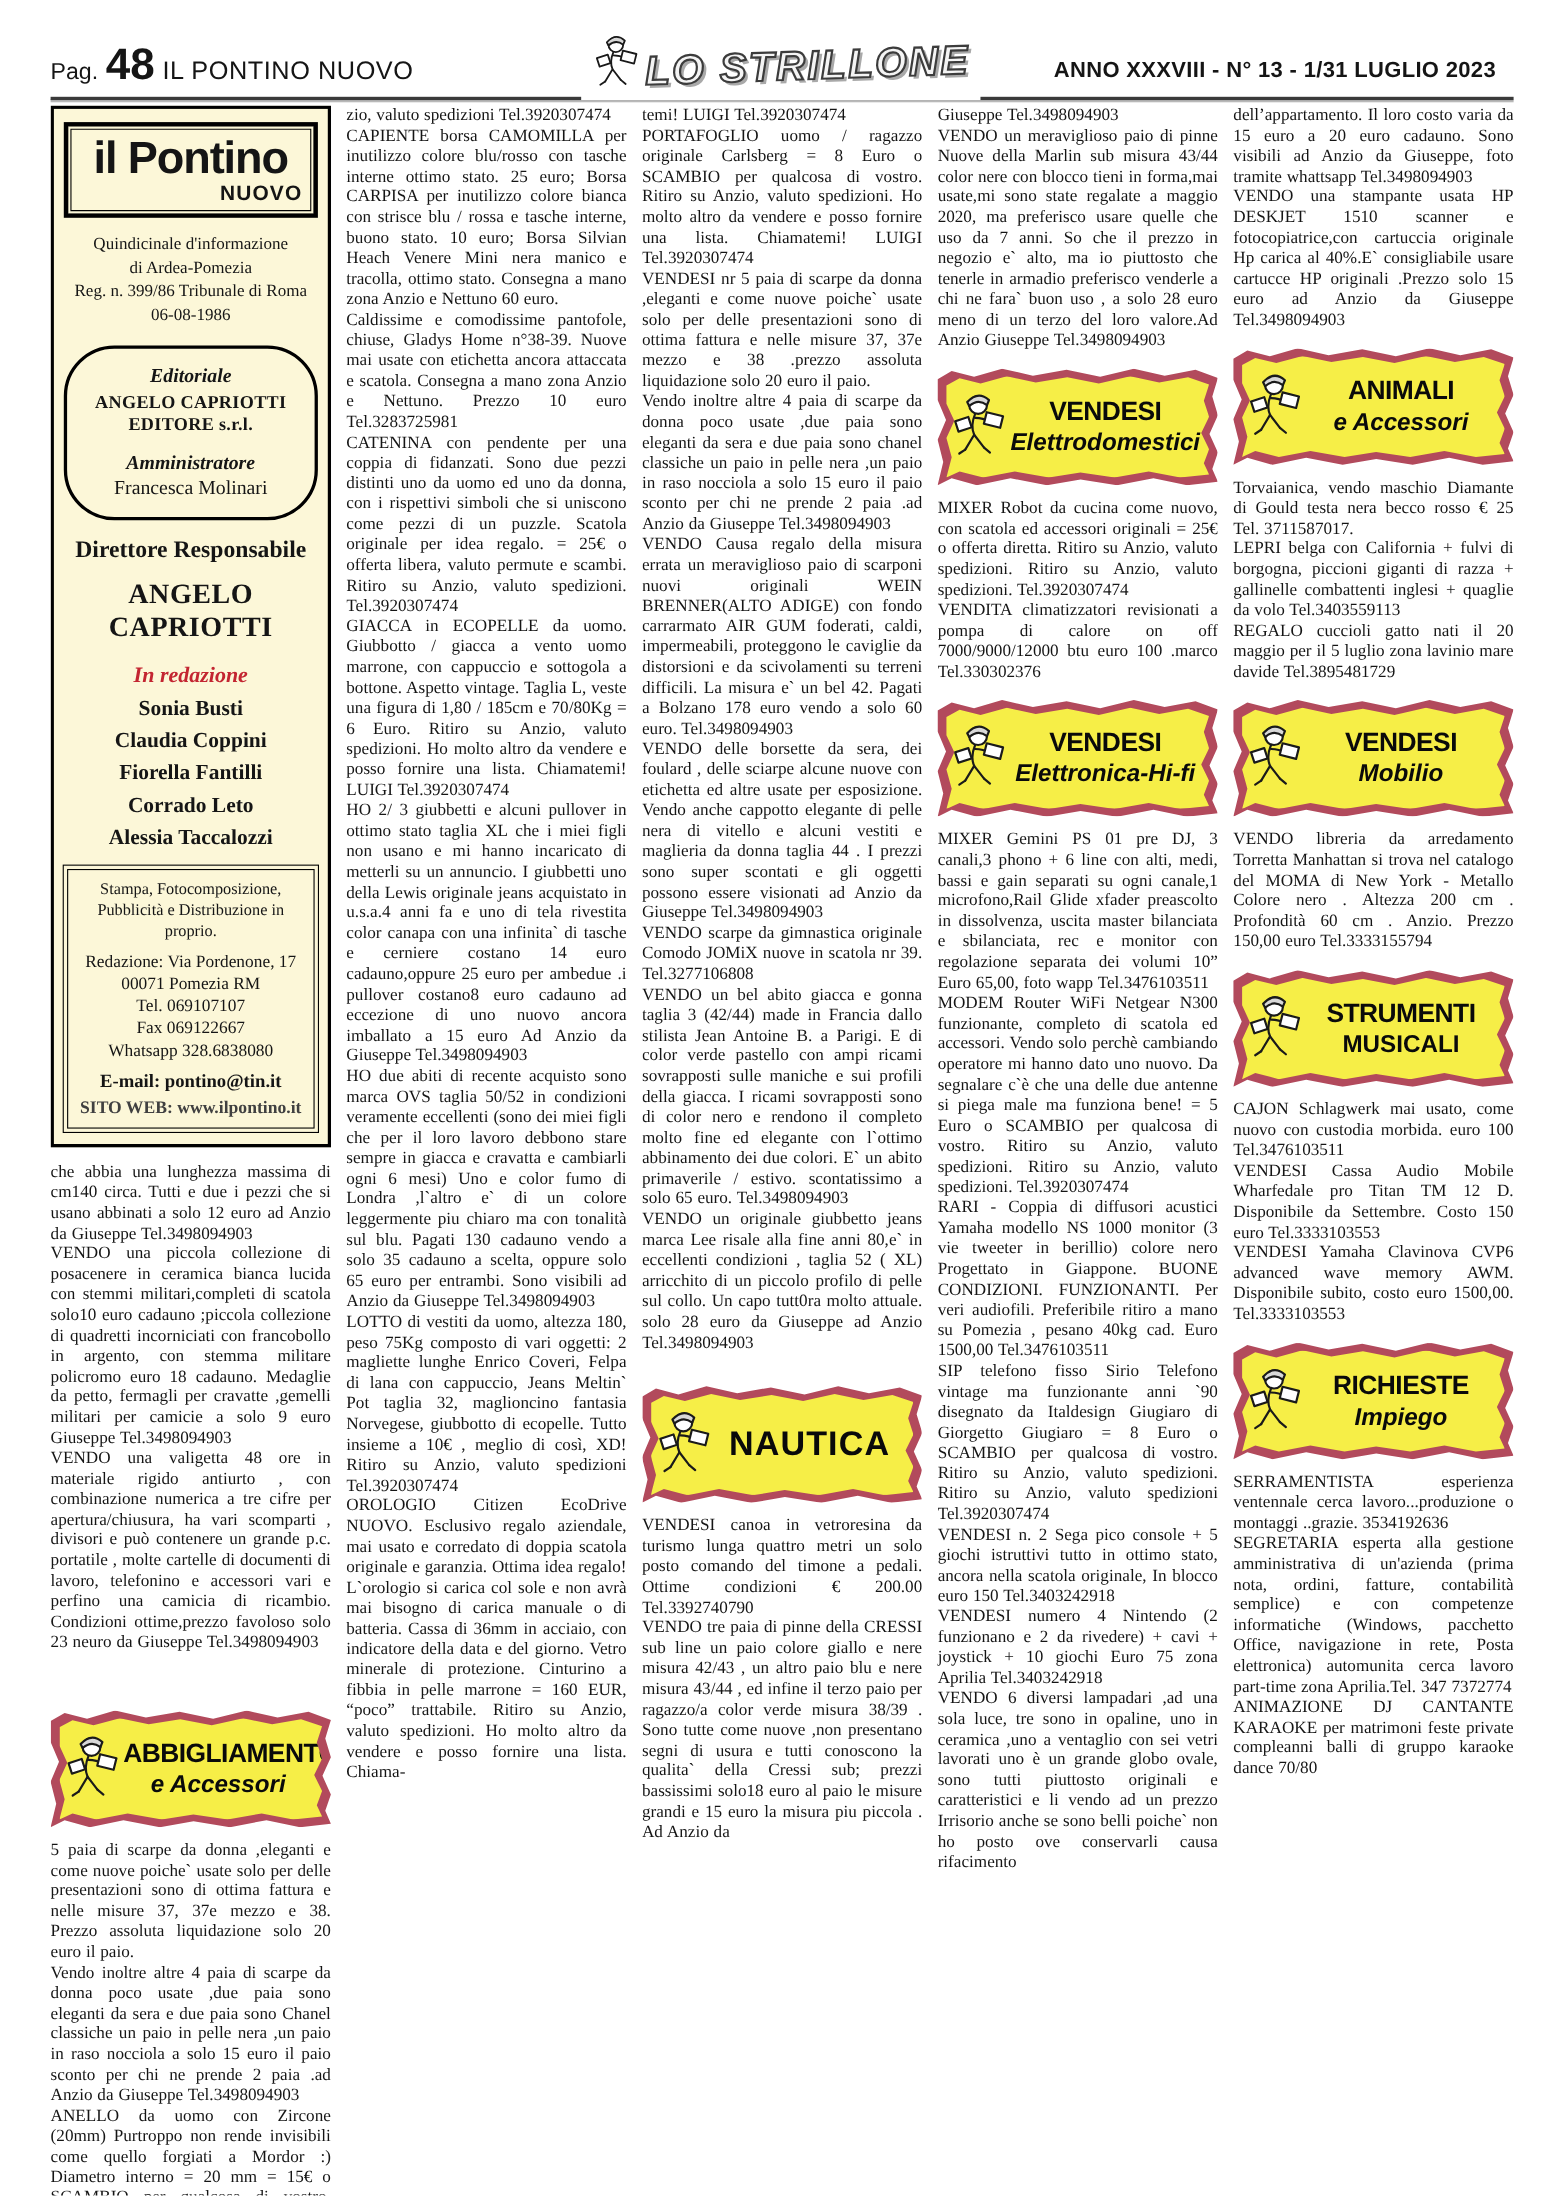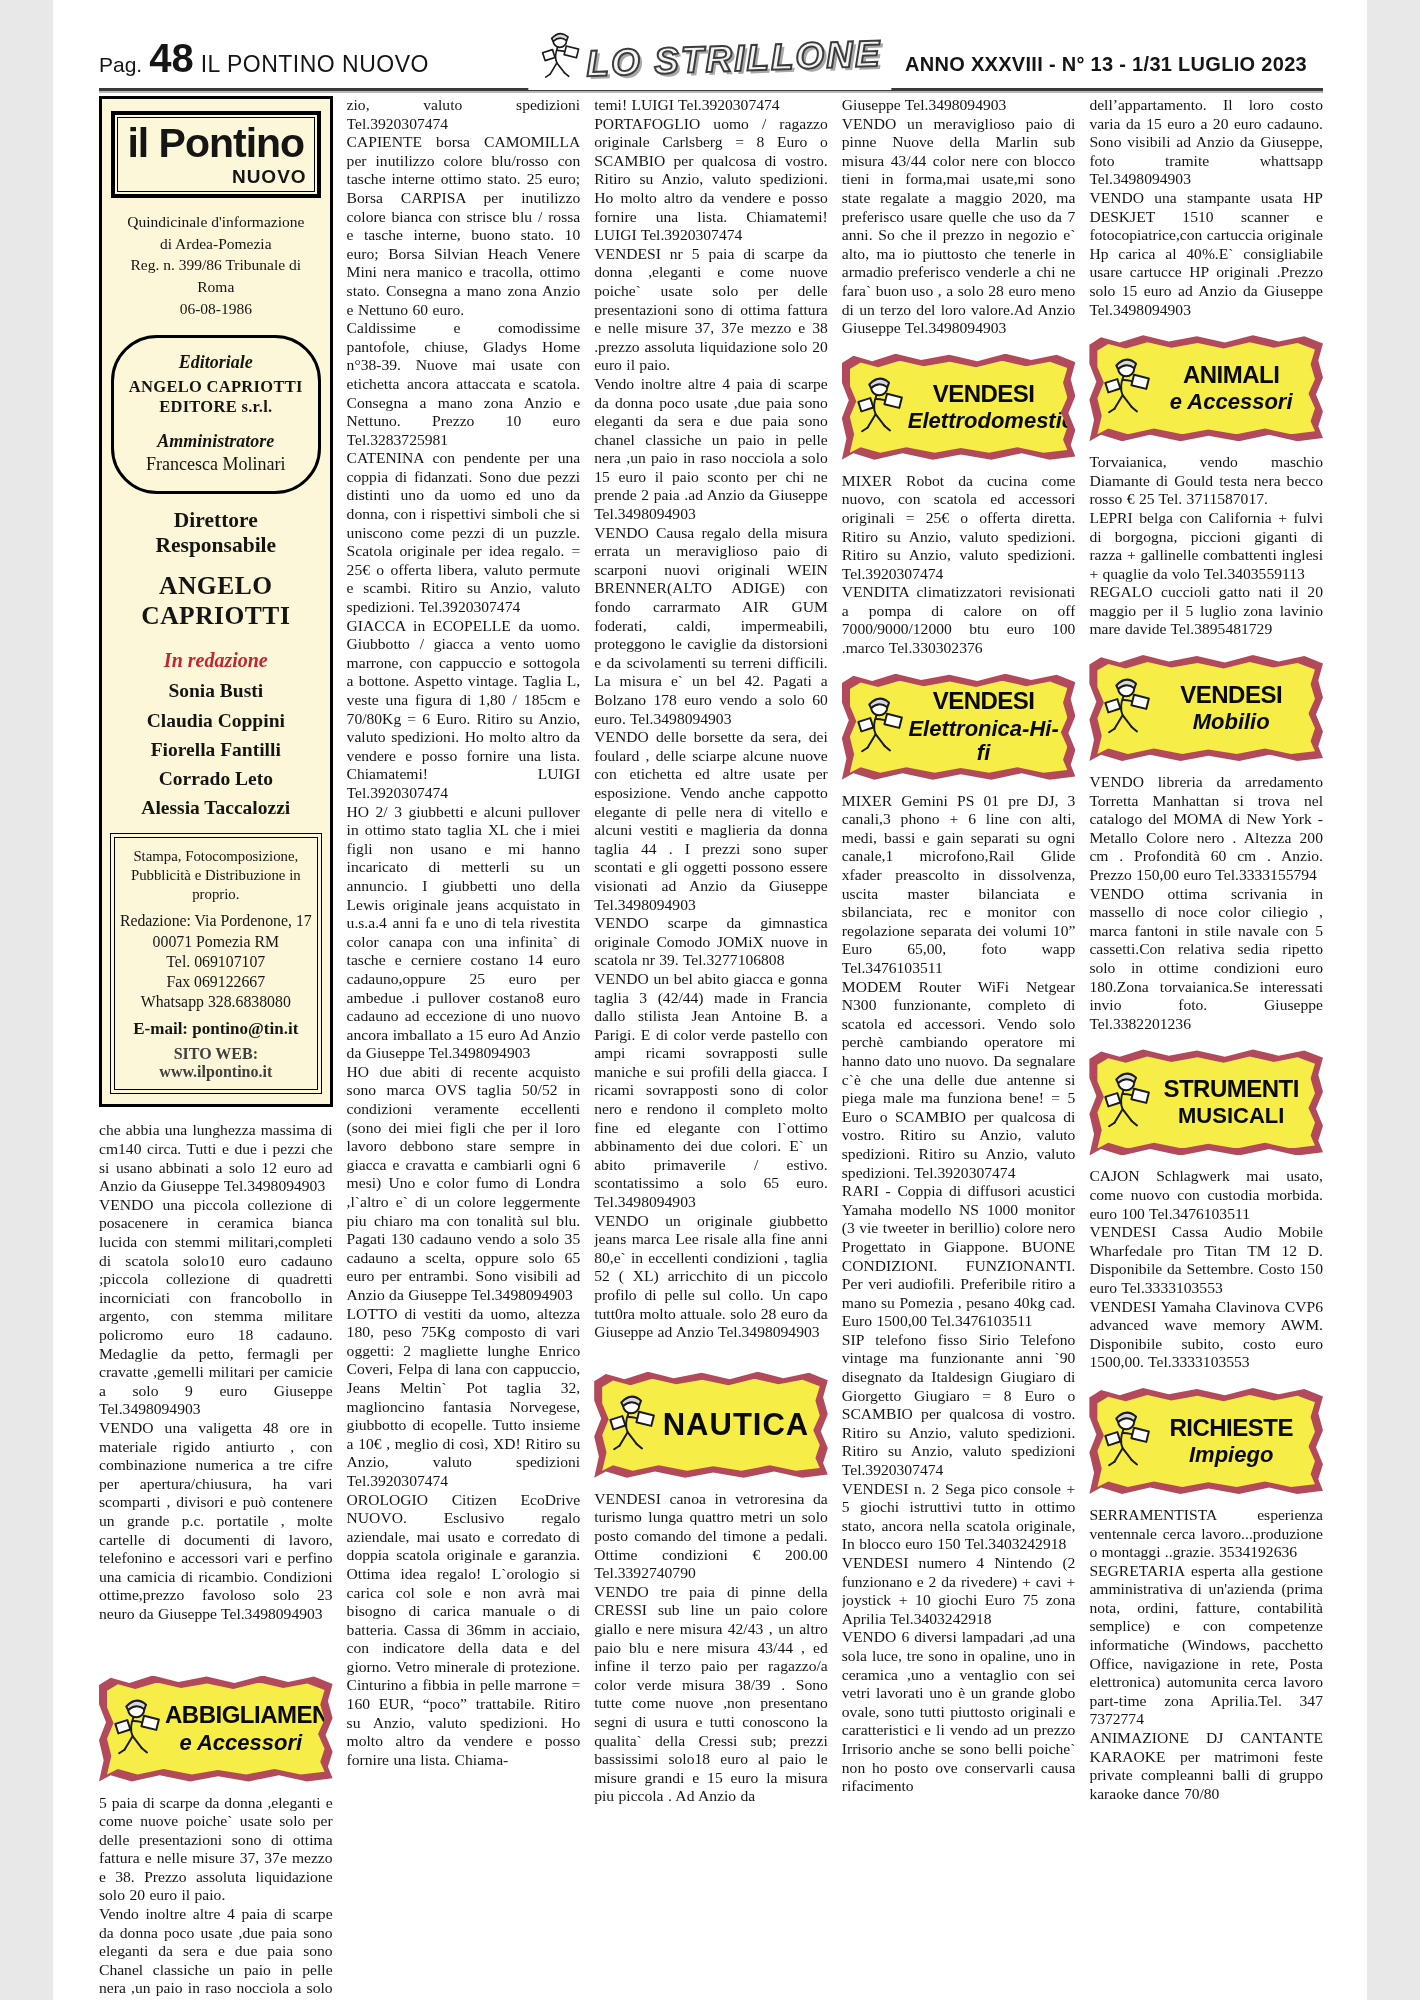--- a/index.html
+++ b/index.html
@@ -1,16 +1,16 @@
 <!DOCTYPE html>
 <html lang="it"><head>
 <meta charset="utf-8">
 <style>
   html,body{margin:0;padding:0;background:#e8e8e8;}
-  .page{position:relative;width:1314px;height:2000px;background:#fff;margin:0 auto;
+  .page{position:relative;width:1420px;height:2000px;background:#fff;margin:0 auto;
         font-family:"Liberation Serif",serif;color:#151515;overflow:hidden;}
 
   
   .hdr{position:absolute;top:34px;left:46px;right:44px;height:52px;}
   .hdr-left{position:absolute;left:0;bottom:8px;display:flex;align-items:baseline;gap:7px;
             font-family:"Liberation Sans",sans-serif;}
   .hdr-pag{font-size:21px;}
   .hdr-num{font-size:40px;font-weight:700;line-height:.85;}
   .hdr-paper{font-size:23px;letter-spacing:.5px;}
   .hdr-right{position:absolute;right:16px;bottom:10px;font-family:"Liberation Sans",sans-serif;
@@ -320,21 +320,20 @@
                 <path d="M15 62 L9 66 M34 60 L40 65" fill="none"></path>
               </g>
             </svg>
             <div class="banner-text">
               <div class="b1">VENDESI</div>
               <div class="b2 it">Mobilio</div>
             </div>
           </div>
         </div>
         <p class="ad">VENDO libreria da arredamento Torretta Manhattan si trova nel catalogo del MOMA di New York  -  Metallo Colore nero . Altezza 200 cm . Profondità 60 cm . Anzio. Prezzo 150,00 euro Tel.3333155794</p>
-        <p class="ad">VENDO ottima scrivania in massello di noce color ciliegio , marca fantoni in stile navale con 5 cassetti.Con relativa sedia ripetto solo in ottime condizioni euro 180.Zona torvaianica.Se interessati invio foto. Giuseppe Tel.3382201236</p>
         <div class="banner">
           <div class="banner-out"></div>
           <div class="banner-inner">
             <svg viewBox="0 0 60 78">
               <g fill="none" stroke="#1a1a1a" stroke-width="2.2" stroke-linecap="round" stroke-linejoin="round">
                 <circle cx="28" cy="17" r="9" fill="#fff"></circle>
                 <path d="M17 14 Q28 2 39 12 L37 17 Q28 10 19 18 Z" fill="#d8d8d8"></path>
                 <path d="M25 26 Q20 38 24 47" fill="none"></path>
                 <path d="M25 30 Q33 30 40 34" fill="none"></path>
                 <rect x="35" y="26" width="17" height="12" fill="#fff" transform="rotate(14 43 32)"></rect>

